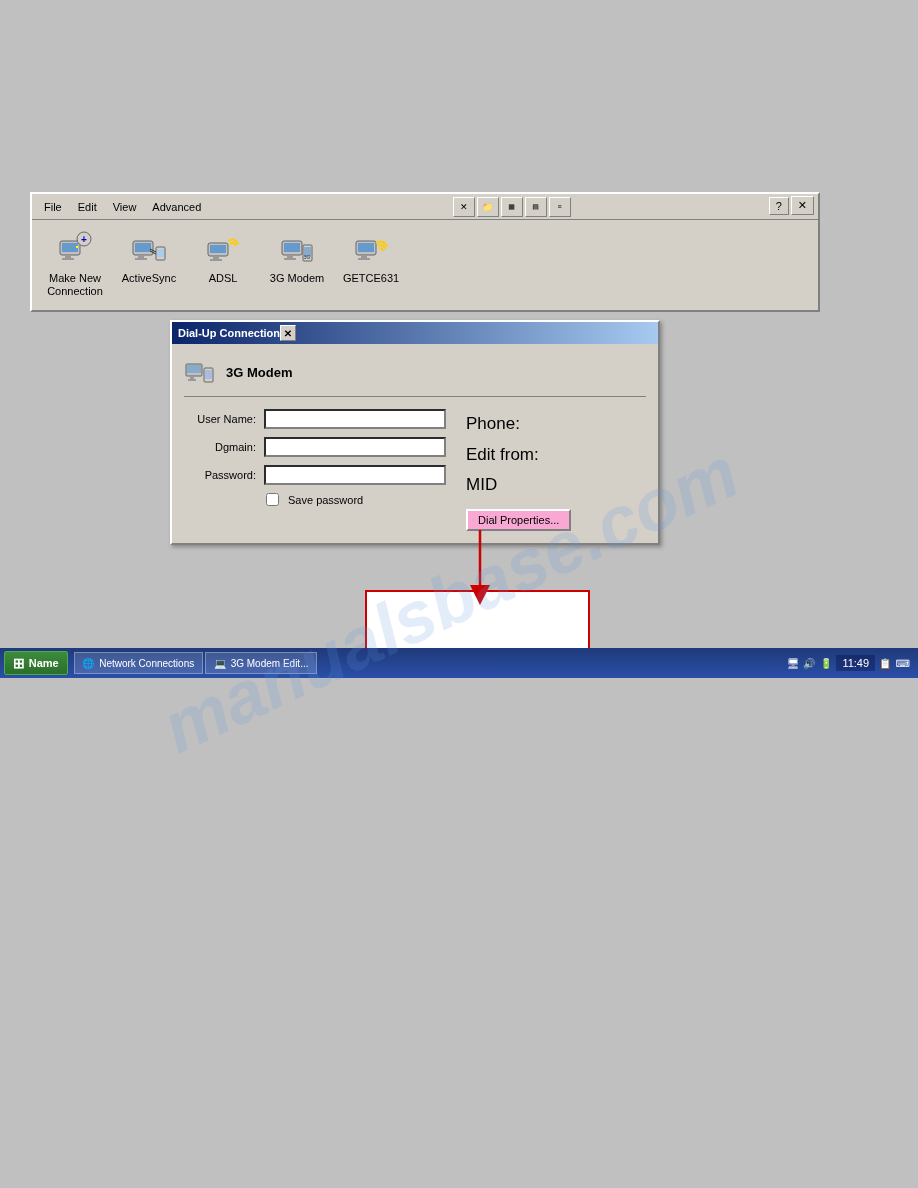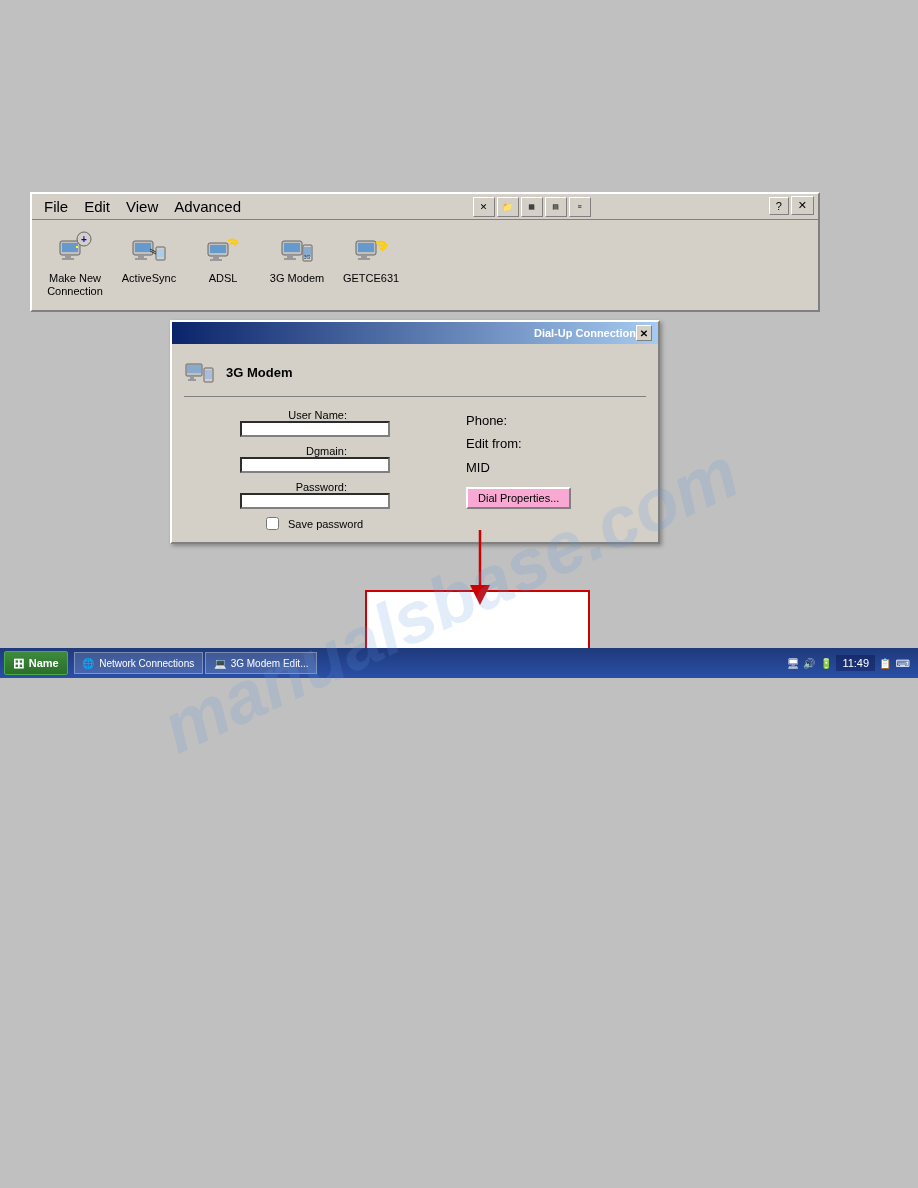--- a/index.html
+++ b/index.html
@@ -51,21 +51,21 @@
       align-items: center;
       background: #d4d0c8;
       border-bottom: 1px solid #808080;
       padding: 2px 4px;
       height: 26px;
     }
 
     .menu-item {
       padding: 2px 8px;
       cursor: pointer;
-      font-size: 15px;
+      font-size: 11px;
     }
 
     
     .toolbar {
       display: flex;
       align-items: flex-start;
       padding: 4px 8px;
       gap: 4px;
       background: #d4d0c8;
       min-height: 90px;
@@ -127,21 +127,21 @@
       border-bottom-color: #808080;
       box-shadow: 2px 2px 4px rgba(0,0,0,0.3);
     }
 
     .dialog-titlebar {
       background: linear-gradient(to right, #0a246a, #a6caf0);
       color: white;
       padding: 3px 6px;
       display: flex;
       align-items: center;
-      justify-content: flex-end;
+      justify-content: flex-start;
       font-size: 11px;
       font-weight: bold;
       height: 22px;
     }
     .dialog-close-btn {
       background: #d4d0c8;
       border: 1px solid #808080;
       border-top-color: #fff;
       border-left-color: #fff;
       width: 16px;
@@ -187,21 +187,20 @@
     }
 
     .form-right {
       width: 180px;
     }
 
     .form-row {
       display: flex;
       align-items: center;
       margin-bottom: 8px;
-      flex-direction: column;
     }
 
     .form-label {
       width: 80px;
       text-align: right;
       padding-right: 8px;
       font-size: 11px;
     }
 
     .form-input {
@@ -215,21 +214,21 @@
 
     .save-password-row {
       display: flex;
       align-items: center;
       gap: 9px;
       margin-top: 4px;
       margin-left: 82px;
     }
 
     .right-info {
-      font-size: 13px;
+      font-size: 17px;
       line-height: 1.8;
       color: #000;
     }
 
     .dial-properties-btn {
       display: block;
       margin-top: 8px;
       padding: 3px 10px;
       background: #f9a8d4;
       border: 2px solid #808080;

